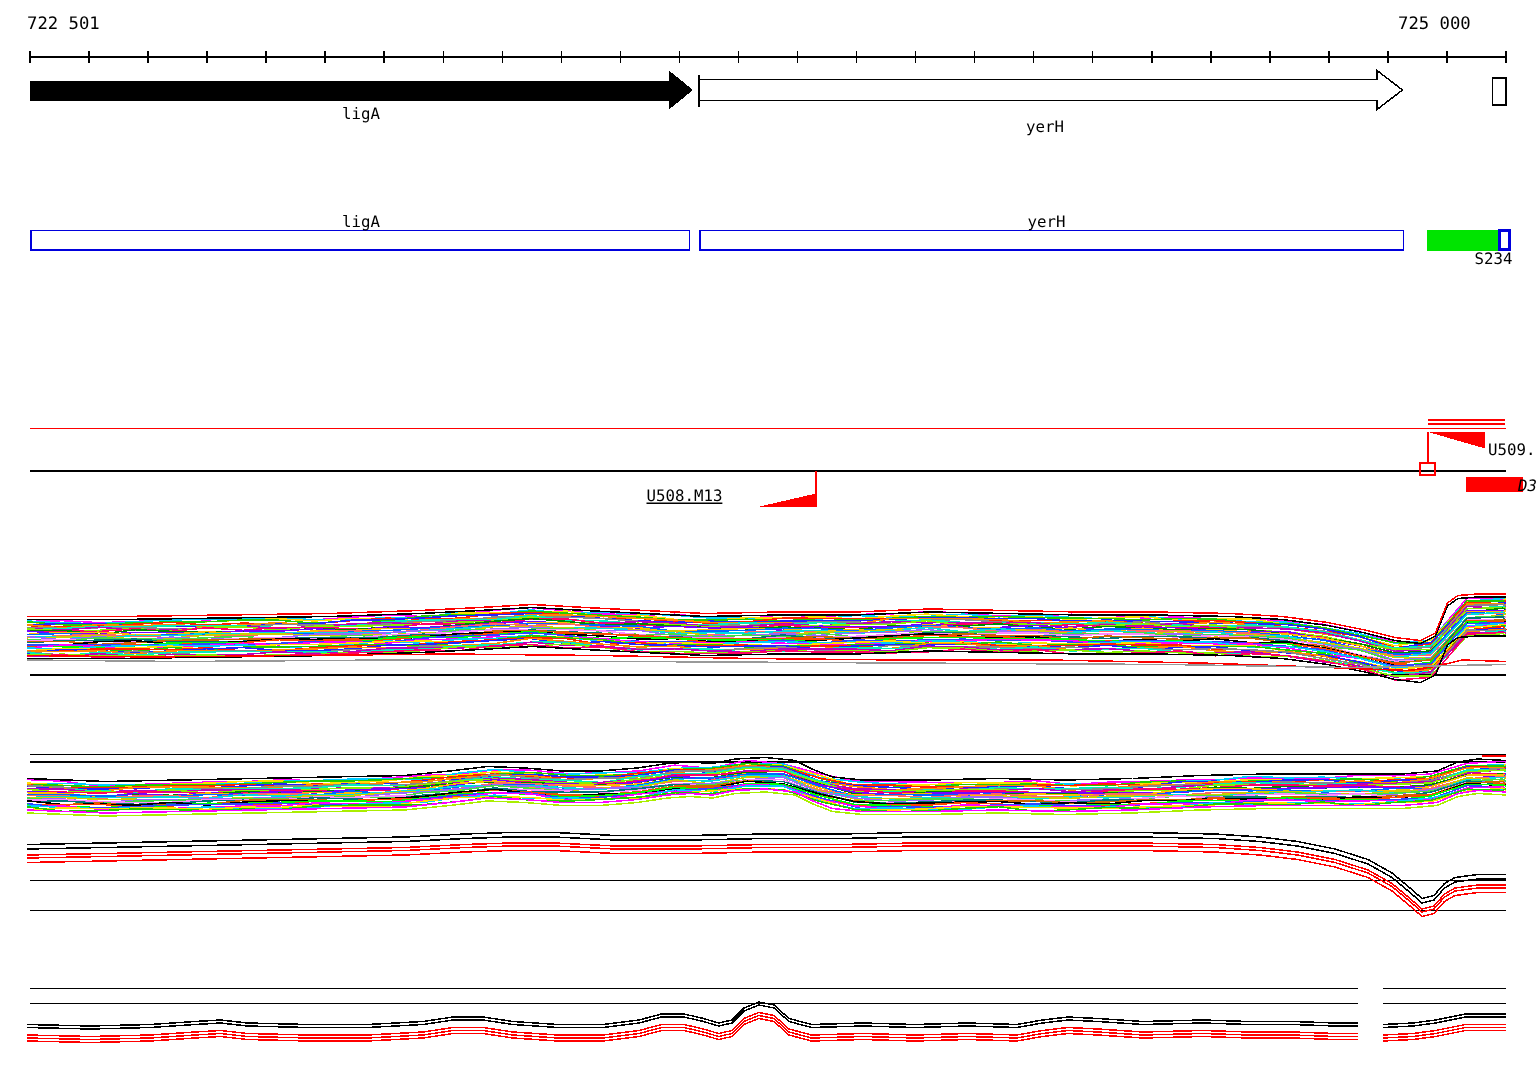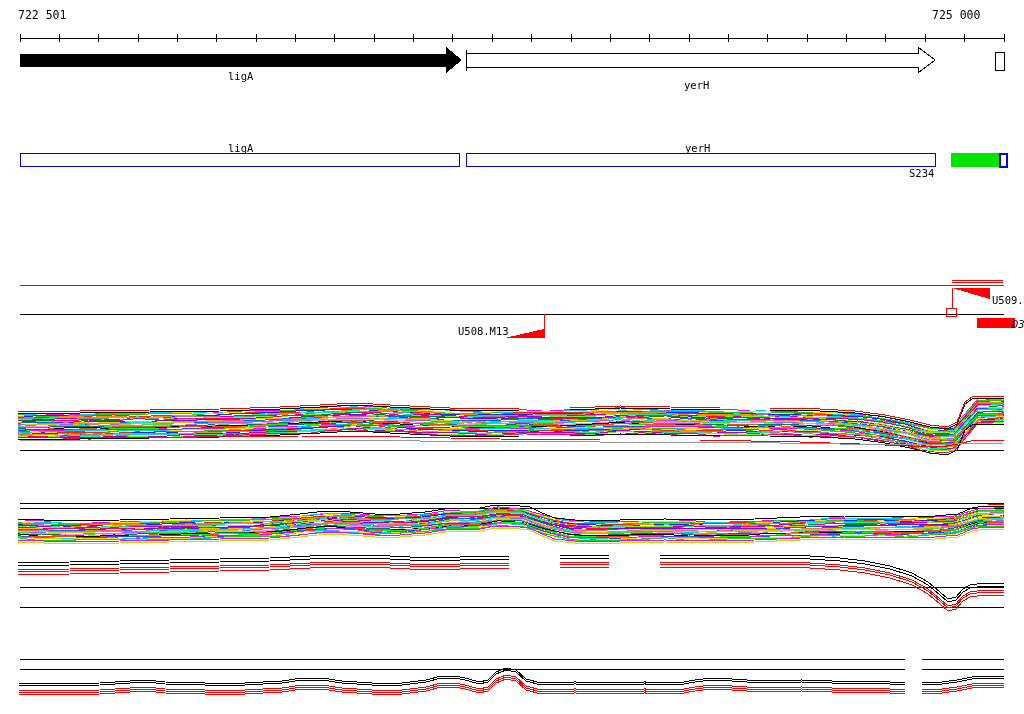--- a/index.html
+++ b/index.html
@@ -165,16 +165,16 @@
     <path d="M18.0,692.0 L60.0,693.0 L100.0,692.0 L130.0,690.0 L147.0,689.0 L165.0,691.0 L205.0,692.0 L245.0,692.0 L282.0,690.0 L302.0,687.0 L322.0,687.0 L342.0,690.0 L372.0,692.0 L402.0,692.0 L426.0,689.0 L441.0,685.0 L456.0,685.0 L469.0,688.0 L479.0,691.0 L488.0,689.0 L496.0,681.0 L506.0,677.0 L516.0,679.0 L526.0,688.0 L541.0,692.0 L575.0,691.0 L610.0,692.0 L645.0,691.0 L678.0,692.0 L695.0,689.0 L712.0,687.0 L732.0,688.0 L762.0,690.0 L802.0,689.0 L832.0,690.0 L862.0,690.0 L890.0,691.0 L905.0,691.0 M922.0,692.0 L942.0,691.0 L957.0,689.0 L967.0,687.0 L977.0,685.0 L1004.0,685.0 " stroke="#ff0000" fill="none" stroke-width="1"></path>
     <path d="M18.0,694.0 L60.0,695.0 L100.0,694.0 L130.0,692.0 L147.0,691.0 L165.0,693.0 L205.0,694.0 L245.0,694.0 L282.0,692.0 L302.0,689.0 L322.0,689.0 L342.0,692.0 L372.0,694.0 L402.0,694.0 L426.0,691.0 L441.0,687.0 L456.0,687.0 L469.0,690.0 L479.0,693.0 L488.0,691.0 L496.0,683.0 L506.0,679.0 L516.0,681.0 L526.0,690.0 L541.0,694.0 L575.0,693.0 L610.0,694.0 L645.0,693.0 L678.0,694.0 L695.0,691.0 L712.0,689.0 L732.0,690.0 L762.0,692.0 L802.0,691.0 L832.0,692.0 L862.0,692.0 L890.0,693.0 L905.0,693.0 M922.0,694.0 L942.0,693.0 L957.0,691.0 L967.0,689.0 L977.0,687.0 L1004.0,687.0 " stroke="#ff0000" fill="none" stroke-width="1"></path>
   </svg>
 
 <div class="lbl pos" style="left: 18px; top: 9px;">722 501</div>
 <div class="lbl pos" style="left: 932px; top: 9px;">725 000</div>
 <div class="lbl" style="left: 228px; top: 70px;">ligA</div>
 <div class="lbl" style="left: 684px; top: 79px;">yerH</div>
 <div class="lbl" style="left: 228px; top: 142px;">ligA</div>
 <div class="lbl" style="left: 685px; top: 142px;">yerH</div>
-<div class="lbl" style="left: 909px; top: 167px;">S234</div>
-<div class="lbl" style="left: 458px; top: 325px;">U508.M13</div>
+<div class="lbl" style="left: 983px; top: 167px;">S234</div>
+<div class="lbl" style="left: 431px; top: 325px; text-decoration: underline;">U508.M13</div>
 <div class="lbl" style="left: 992px; top: 294px;">U509.M13</div>
 <div class="lbl" style="left: 1012px; top: 318px; font-style: italic;">D3</div>
 
 </body></html>

